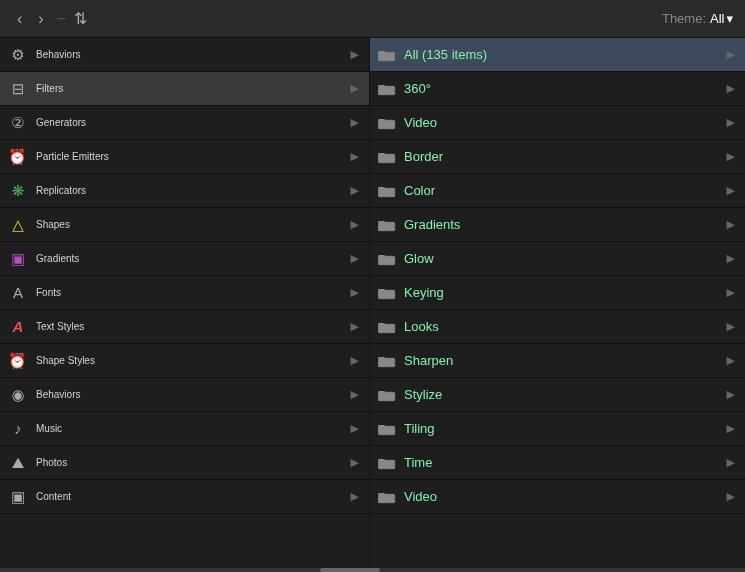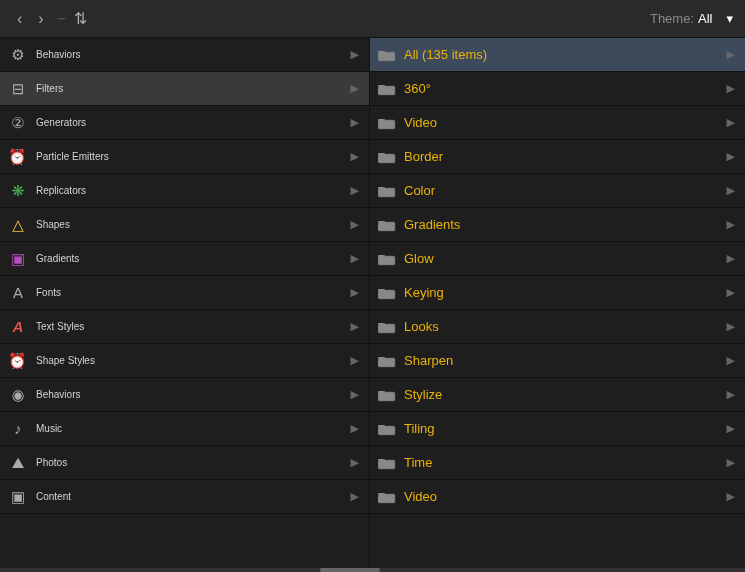--- a/index.html
+++ b/index.html
@@ -57,21 +57,21 @@
     }
     .theme-label { color: #888; }
     .theme-dropdown {
       background: none;
       border: none;
       color: #fff;
       font-size: 13px;
       cursor: pointer;
       display: flex;
       align-items: center;
-      gap: 14px;
+      gap: 2px;
     }
 
     
     .content {
       display: flex;
       flex: 1;
       overflow: hidden;
     }
 
     
@@ -147,21 +147,21 @@
       height: 14px;
       display: inline-block;
       position: relative;
     }
     .folder-icon svg {
       width: 18px;
       height: 14px;
     }
     .right-label {
       font-size: 13px;
-      color: #eab308;
+      color: #86efac;
     }
 
     
     ::-webkit-scrollbar { width: 6px; }
     ::-webkit-scrollbar-track { background: #1e1e1e; }
     ::-webkit-scrollbar-thumb { background: #444; border-radius: 3px; }
 
     
     .scroll-indicator {
       height: 4px;

